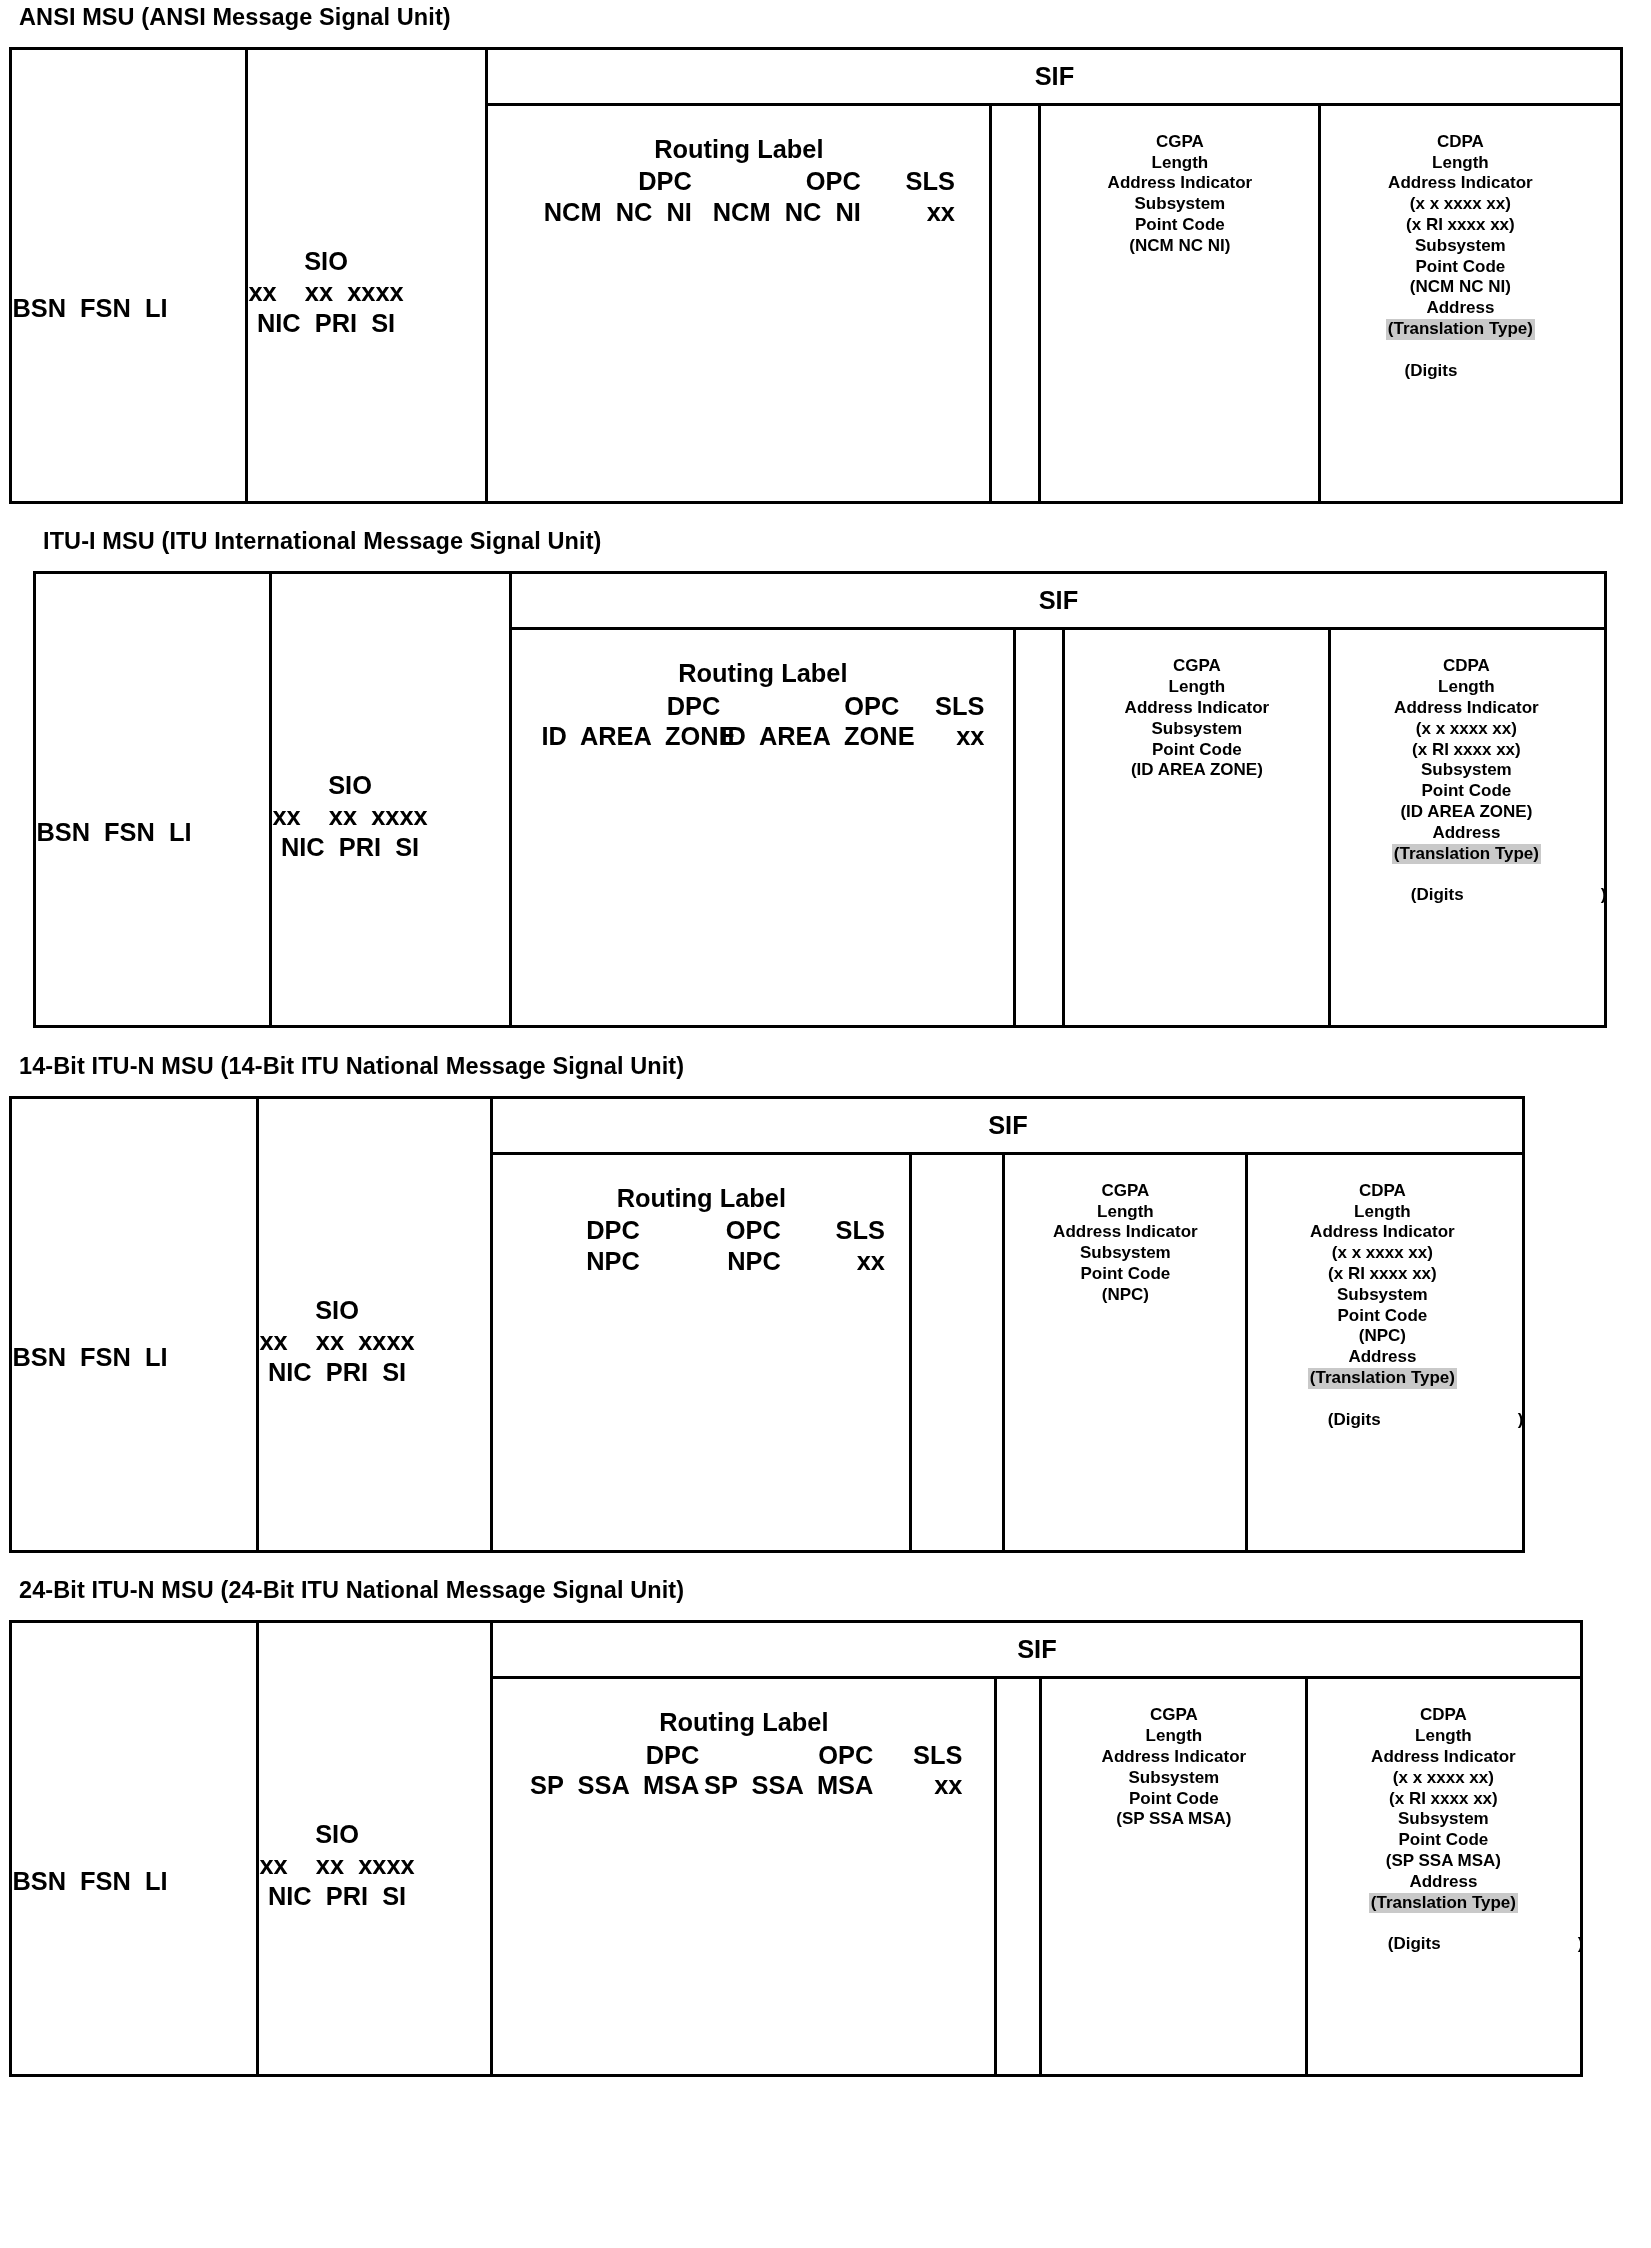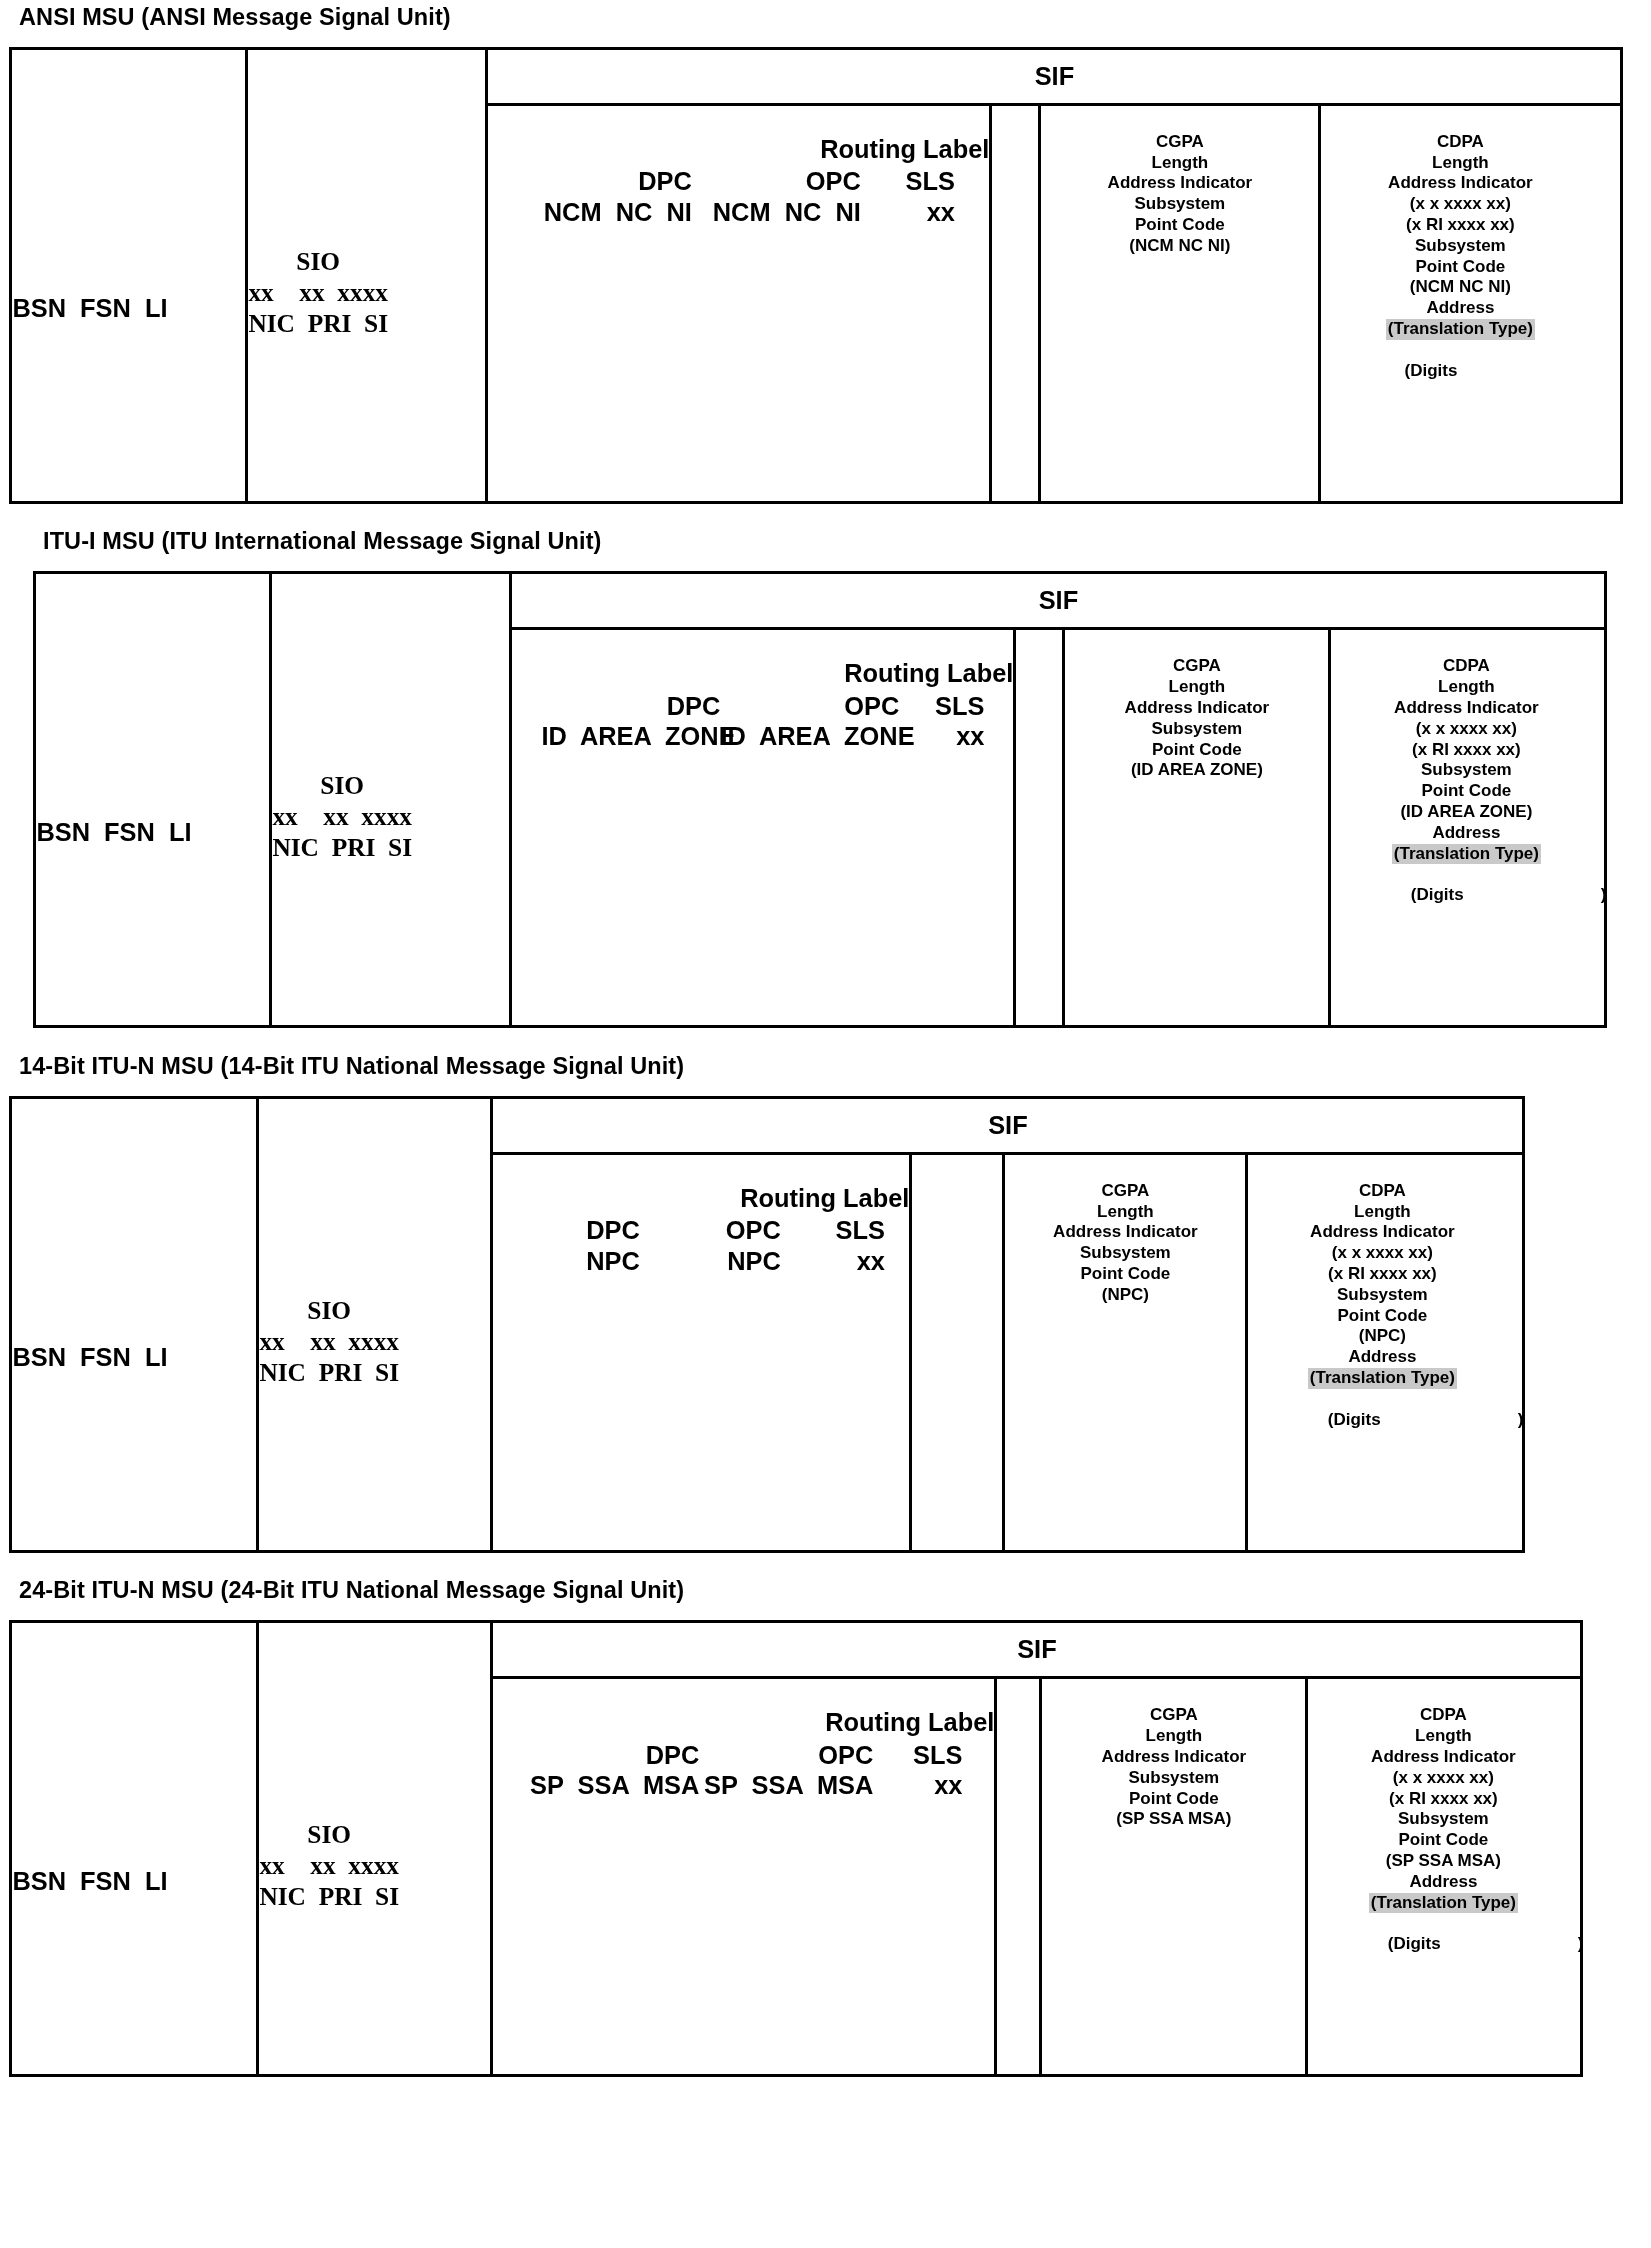--- a/index.html
+++ b/index.html
@@ -64,21 +64,20 @@
     display: flex;
     align-items: flex-start;
     justify-content: center;
   }
   .sio-stack {
     margin-top: 34px;
     text-align: center;
     font-size: 25.4px;
     font-weight: bold;
     line-height: 1.22;
-    font-family: Liberation Serif, serif;
   }
   .sio-stack div { white-space: pre; }
 
   
   .col-sif {
     flex: 1 1 auto;
     display: flex;
     flex-direction: column;
   }
   .sif-header {
@@ -105,21 +104,21 @@
   .sub.bordered { border-right: 3.8px solid #000; }
 
   .routing-wrap {
     margin-top: 28px;
     text-align: center;
     font-size: 25.4px;
     font-weight: bold;
     line-height: 1.2;
     width: 100%;
   }
-  .routing-title { margin-bottom: 1.9px; text-align: right; }
+  .routing-title { margin-bottom: 1.9px; }
   .routing-row {
     display: flex;
     justify-content: center;
     white-space: pre;
   }
   .routing-row .seg { display: inline-block; text-align: right; }
 
   .addr-stack {
     margin-top: 26px;
     text-align: center;

